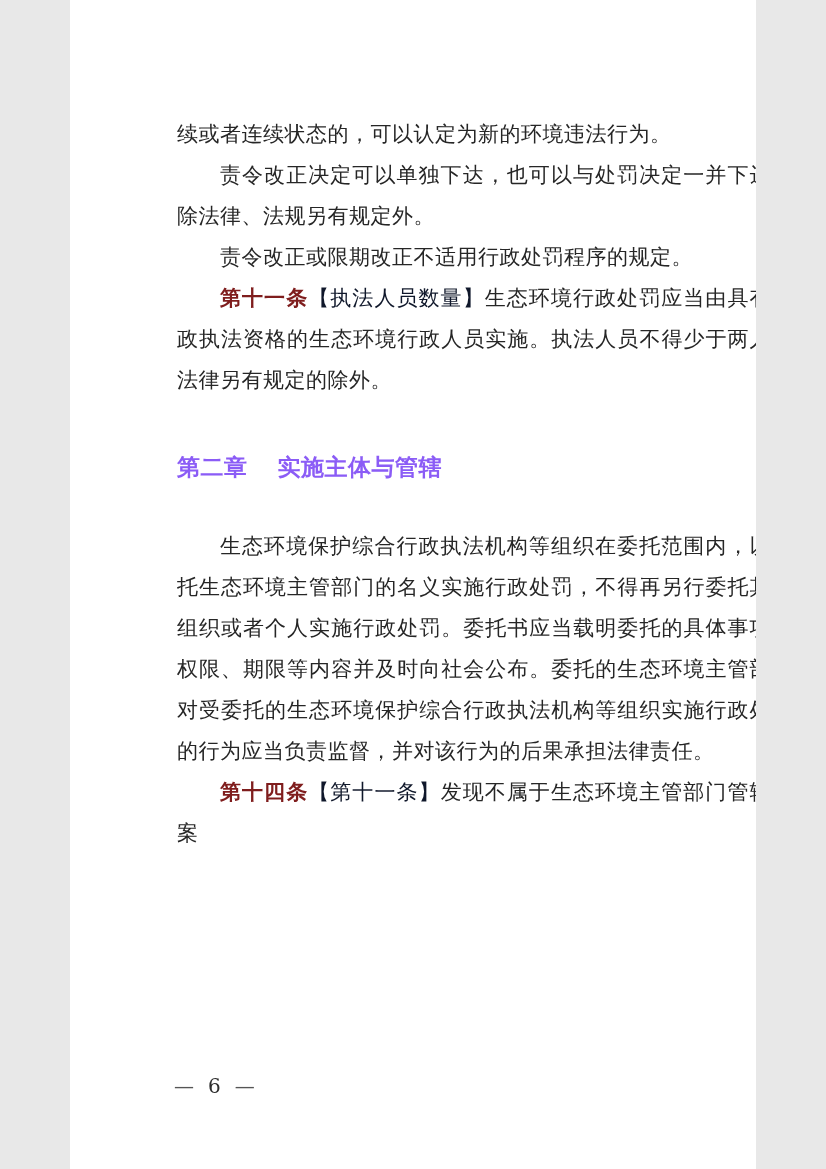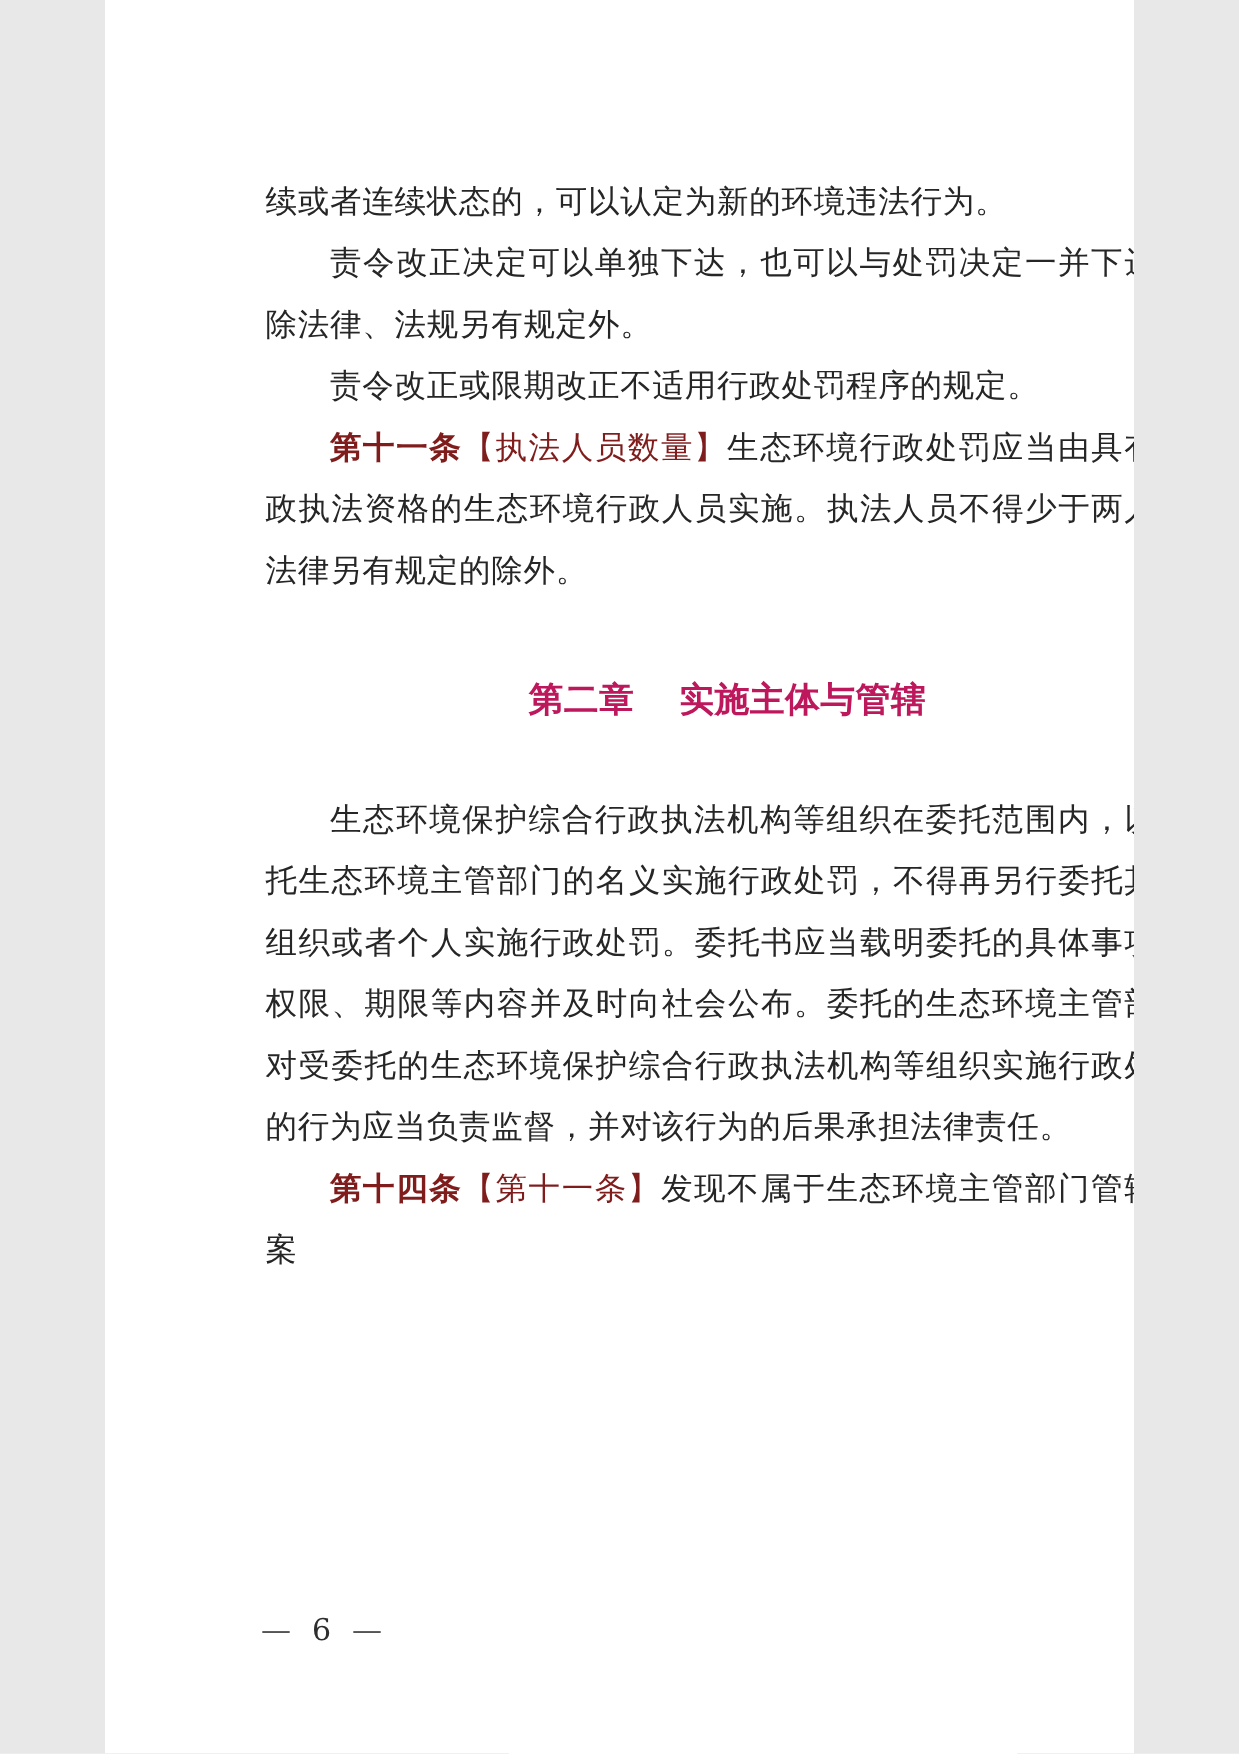--- a/index.html
+++ b/index.html
@@ -33,32 +33,32 @@
   }
   .indent {
     text-indent: 43px;
   }
   .article-label {
     font-family: "DejaVu Sans", "Liberation Sans", sans-serif;
     font-weight: 700;
     color: #7f1d1d;
   }
   .bracket {
-    color: #7f1d1d;
+    color: #0f172a;
   }
   .chapter {
     margin: 46px 0 38px 0;
     padding: 0;
-    text-align: center;
+    text-align: left;
     text-indent: 0;
     font-family: "DejaVu Sans", "Liberation Sans", sans-serif;
     font-weight: 700;
     font-size: 23px;
     line-height: 41px;
-    color: #be185d;
+    color: #8b5cf6;
   }
   .chapter .ch-num {
     margin-right: 30px;
   }
   .footer {
     position: absolute;
     left: 104px;
     top: 1072px;
     font-size: 20px;
     line-height: 28px;

